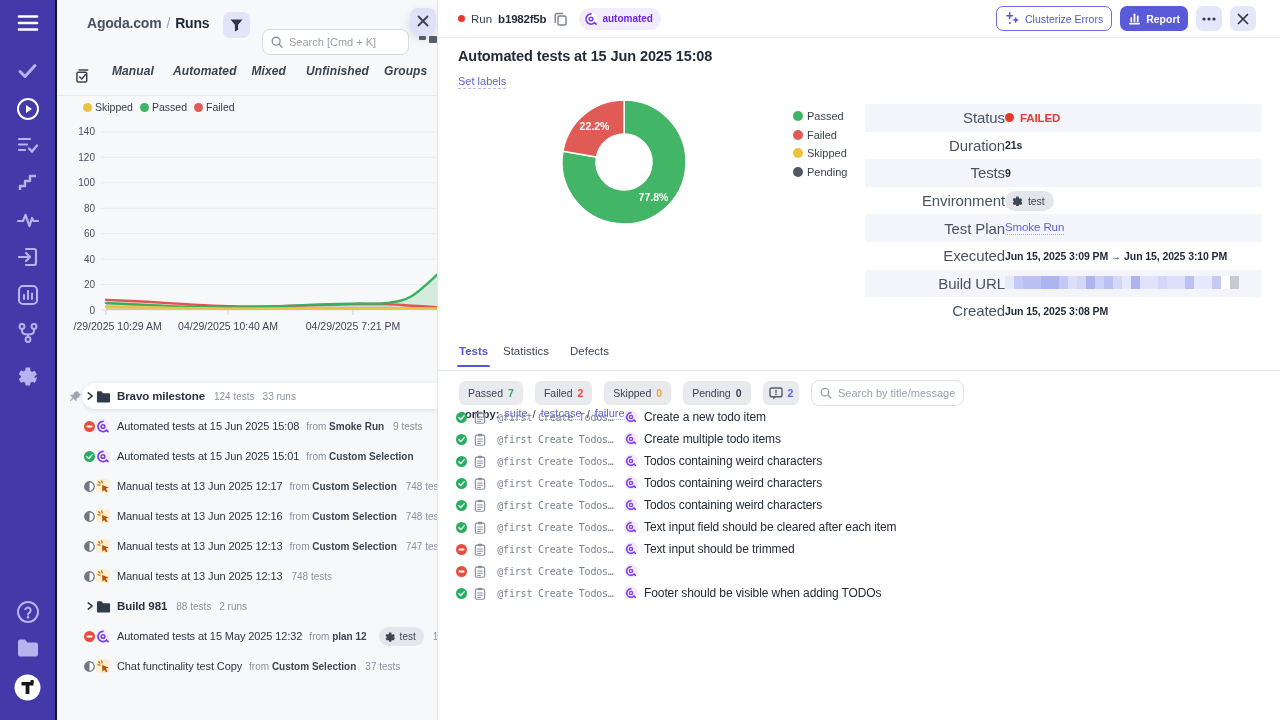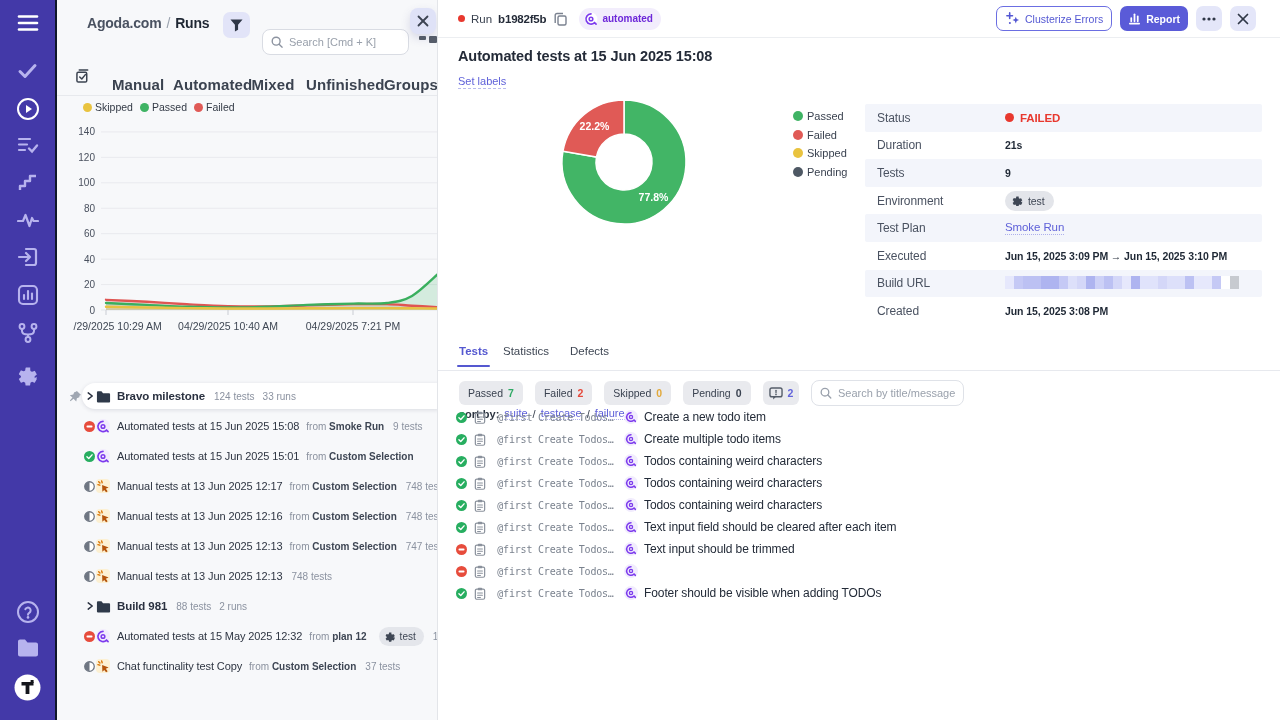--- a/index.html
+++ b/index.html
@@ -17,21 +17,21 @@
   .pl-crumbs { position:absolute; left:30px; top:15px; font-size:14px; font-weight:700; color:#4a5261; letter-spacing:-0.2px; white-space:nowrap; }
   .pl-crumbs .sep { color:#9aa2ae; font-weight:400; padding:0 5px; }
   .pl-crumbs .crumb-runs { color:#1f2733; font-weight:700; }
   .btn-filter { position:absolute; left:166px; top:12px; width:27px; height:26px; background:#e2e4f8; border-radius:7px; display:flex; align-items:center; justify-content:center; cursor:pointer; }
   .pl-search { position:absolute; left:205px; top:15px; width:147px; height:26px; background:#fff; border:1px solid #d9dce3; border-radius:8px; display:flex; align-items:center; padding:0 8px; gap:6px; overflow:hidden;margin-top:14px; }
   .pl-search .ph { font-size:11px; color:#99a0ab; white-space:nowrap; }
   .btn-close-left { position:absolute; left:353px; top:8px; width:26px; height:26px; background:#dfe2f7; border-radius:8px; display:flex; align-items:center; justify-content:center; cursor:pointer; box-shadow:0 4px 10px rgba(70,70,140,.18); }
   .pl-fragment { position:absolute; left:362px; top:36px; width:20px; height:10px; overflow:hidden; opacity:.85; }
   .type-tabs { position:absolute; left:0; top:56px; width:382px; height:40px; border-bottom:1px solid #e7e9ed; display:flex; align-items:center; }
   .type-tabs .sel-icon { position:absolute; left:19px; top:13px; display:flex; }
-  .type-tabs .ttab { position:absolute; top:20px; font-size:15px; font-weight:600; color:#3b4350; letter-spacing:.1px; cursor:pointer; }
+  .type-tabs .ttab { position:absolute; top:8px; font-size:12px; font-weight:600; color:#3b4350; letter-spacing:.1px; cursor:pointer;font-style:italic; }
 
   .chart-legend { position:absolute; left:26px; top:101px; display:flex; align-items:center; gap:7px; }
   .chart-legend .li { display:flex; align-items:center; gap:3px; font-size:10.5px; color:#333a46; }
   .chart-legend .dot { width:9px; height:9px; border-radius:50%; }
 
   .trend-chart { position:absolute; left:0; top:118px; }
 
   .runs-list { position:absolute; left:0; top:381px; width:382px; }
   .run-row { position:relative; height:30px; display:flex; align-items:center; white-space:nowrap; cursor:pointer; }
   .run-row .pin { position:absolute; left:12px; display:flex; }
@@ -70,21 +70,21 @@
   .rp-setlabels { position:absolute; left:20px; top:75px; font-size:11px; color:#5f61d9; border-bottom:1px dashed #b9bbf0; padding-bottom:1px; cursor:pointer; }
 
   .donut-wrap { position:absolute; left:116px; top:92px; }
   .donut-legend { position:absolute; left:355px; top:107px; }
   .donut-legend .li { display:flex; align-items:center; gap:4px; height:18.5px; font-size:11px; color:#3a4250; }
   .donut-legend .dot { width:10px; height:10px; border-radius:50%; }
 
   .details-table { position:absolute; left:427px; top:104px; width:397px; }
   .dt-row { display:flex; align-items:center; height:27.6px; border-radius:2px; }
   .dt-row.alt { background:#f3f5fb; }
-  .dt-label { width:140px; padding-left:12px; font-size:12px; font-weight:500; color:#4a5261; letter-spacing:-0.1px; }
+  .dt-label { width:140px; padding-left:12px; font-size:15px; font-weight:500; color:#4a5261; letter-spacing:-0.1px;text-align:right; }
   .dt-value { flex:1; font-size:10.5px; font-weight:600; color:#1f2835; display:flex; align-items:center; gap:6px; letter-spacing:-0.1px; }
   .dt-status { display:flex; align-items:center; gap:6px; font-size:11.5px; font-weight:700; color:#e8382e; }
   .dt-status .dot { width:9px; height:9px; border-radius:50%; background:#e8382e; }
   .dt-env { display:inline-flex; align-items:center; gap:5px; background:#e3e5ea; border-radius:10px; height:20px; padding:0 9px 0 7px; font-size:10.5px; font-weight:500; color:#3e4654; }
   .dt-link { font-size:11.5px; font-weight:400; color:#5f61d9; border-bottom:1px dotted #aeb0ec; padding-bottom:1px; cursor:pointer; }
 
   .rp-tabs { position:absolute; left:0; top:345px; width:100%; height:26px; border-bottom:1px solid #e7e9ee; }
   .rp-tab { position:absolute; top:0; font-size:11.5px; font-weight:500; color:#3f4754; cursor:pointer; }
   .rp-tab.active { color:#5558d0; font-weight:600; }
   .rp-tab.active::after { content:""; position:absolute; left:-2px; right:-2px; bottom:-10px; height:2.5px; background:#5558d0; border-radius:2px; }

